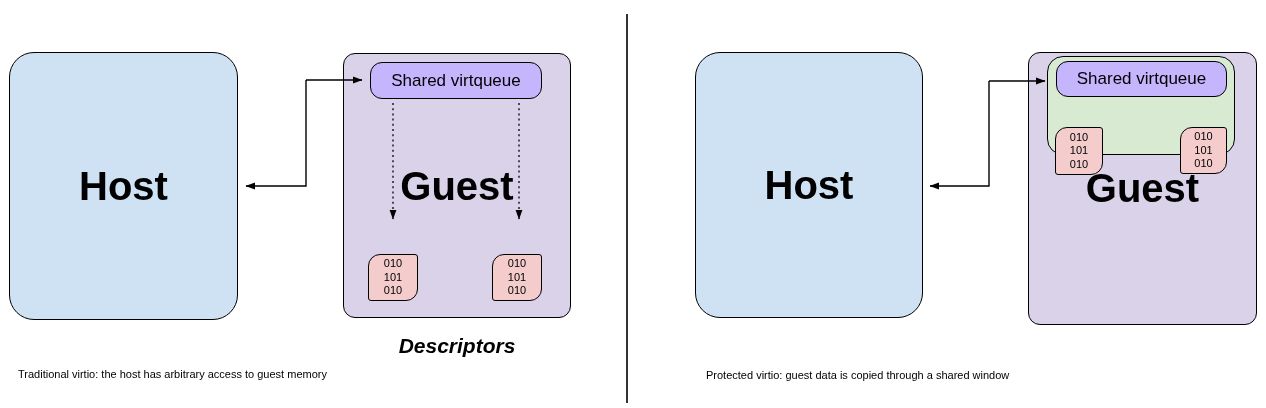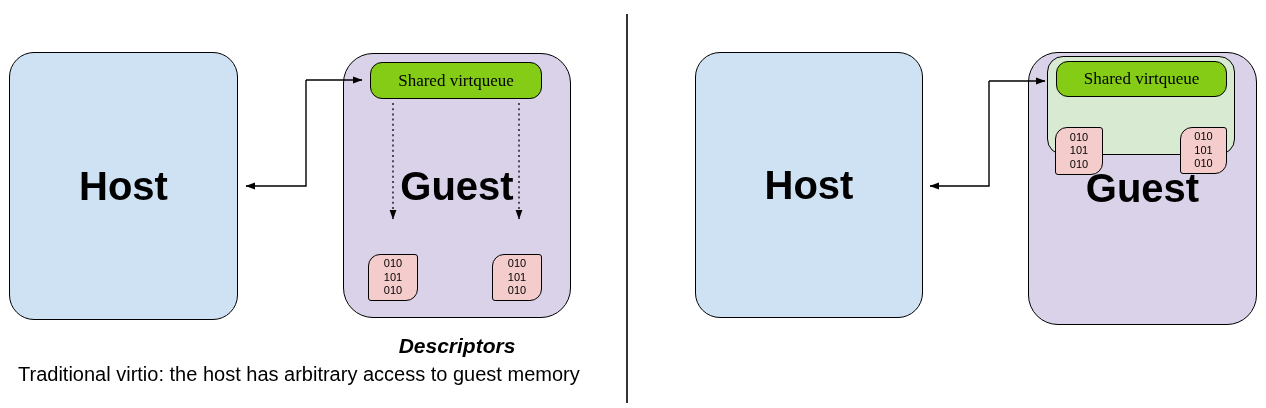--- a/index.html
+++ b/index.html
@@ -10,42 +10,41 @@
     font-family:"Liberation Sans", sans-serif;
     color:#000;
     overflow:hidden;
   }
   .box{position:absolute;box-sizing:border-box;border:1.5px solid #000;}
   .host{
     background:#cfe2f3;border-radius:25px;
     display:flex;align-items:center;justify-content:center;
     font-size:40px;font-weight:bold;
   }
-  .guest{background:#d9d2e9;border-radius:30px;}
+  .guest{background:#d9d2e9;border-radius:12px;}
   .guest-label{
     position:absolute;left:0;right:0;text-align:center;
     font-size:40px;font-weight:bold;line-height:47px;
   }
   .vq{
-    background:#84cc16;border-radius:12px;
+    background:#c4b5fd;border-radius:12px;
     display:flex;align-items:center;justify-content:center;
     font-size:17px;
-    font-family:Liberation Serif, serif;
   }
   .window{background:#d9ead3;border-radius:16px;}
   .code{
     background:#f4cccc;border-radius:12px 3px 12px 3px;
     display:flex;align-items:center;justify-content:center;text-align:center;
     font-size:11px;line-height:13.5px;white-space:pre-line;margin-top:28px;
   }
   .descriptors{
     position:absolute;left:0;right:0;top:280px;text-align:center;
     font-size:21px;font-style:italic;font-weight:bold;
   }
-  .caption{position:absolute;font-size:20px;line-height:20px;}
+  .caption{position:absolute;font-size:11px;line-height:20px;}
   .divider{position:absolute;background:#333;}
   .overlay{position:absolute;left:0;top:0;pointer-events:none;}
   .link{fill:none;stroke:#000;stroke-width:1.4;}
   .dotted{stroke-dasharray:2 3.2;stroke-width:1.3;}
 </style>
 </head>
 <body>
 
 <div class="canvas">
 
@@ -89,20 +88,21 @@
   </div>
 
   <div class="box code" style="left:1055px;top:99px;width:48px;height:48px;">010
 101
 010</div>
 
   <div class="box code" style="left:1180px;top:99px;width:47px;height:47px;">010
 101
 010</div>
 
+  <div class="caption" style="left:706px;top:365px;">Protected virtio: guest data is copied through a shared window</div>
 
   <svg class="overlay" width="1266" height="408" viewBox="0 0 1266 408">
     <defs>
       <marker id="arrow" viewBox="0 0 10 8" markerWidth="10" markerHeight="8" refX="9" refY="4" orient="auto" markerUnits="userSpaceOnUse">
         <path d="M0,0.6 L9.5,4 L0,7.4 Z" fill="#000"></path>
       </marker>
     </defs>
 
     <path class="link" d="M306,80 H362" marker-end="url(#arrow)"></path>
 

